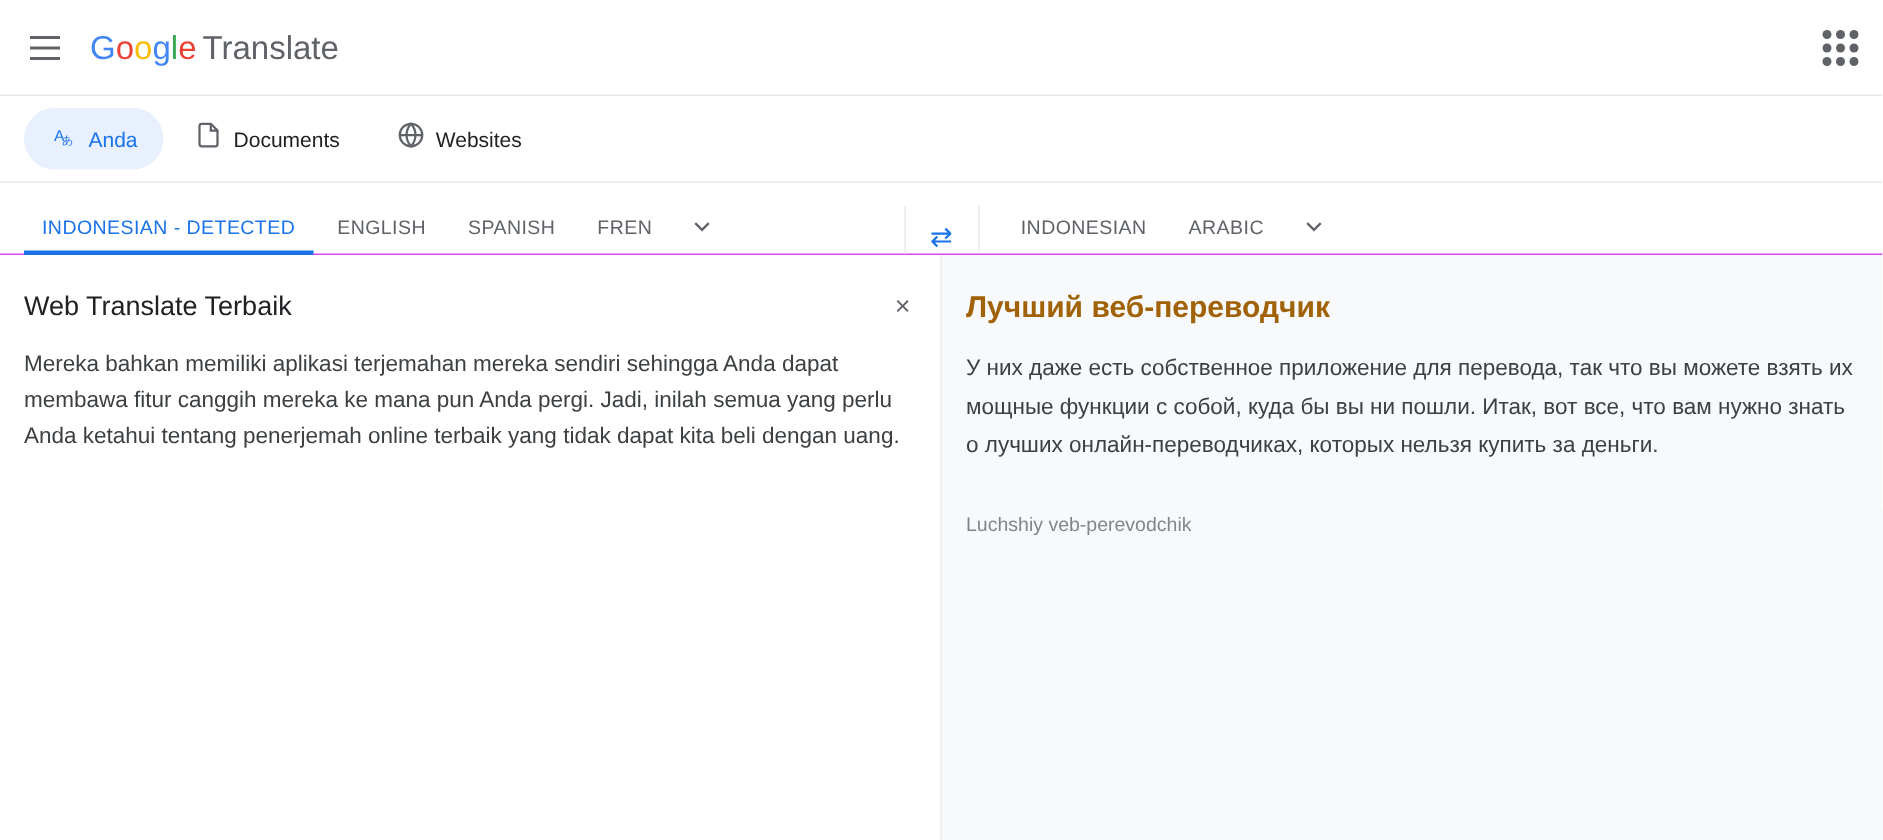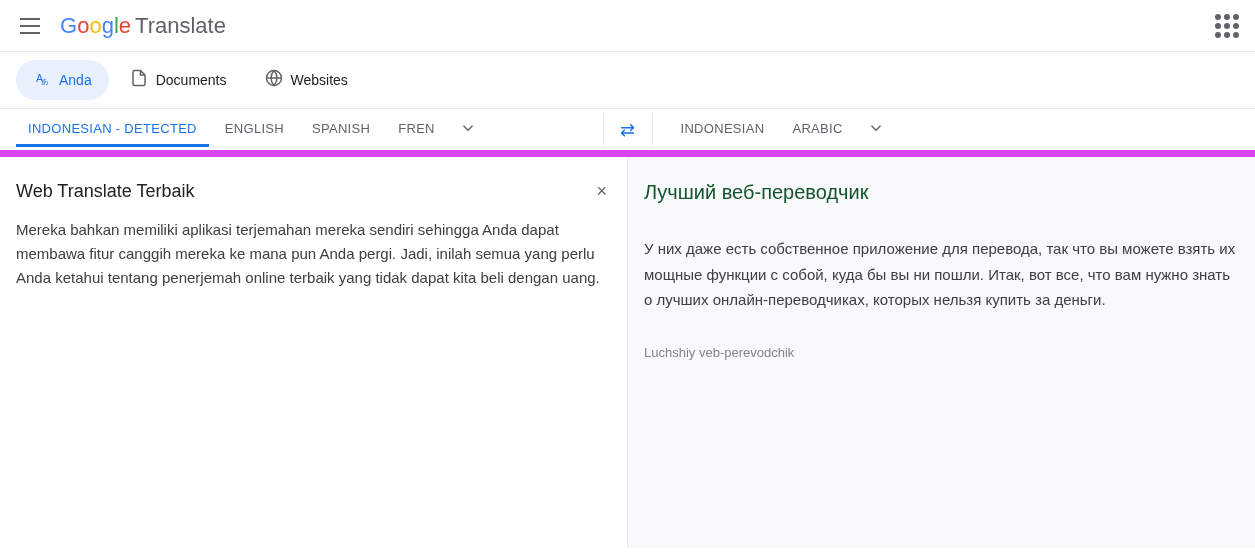--- a/index.html
+++ b/index.html
@@ -5,21 +5,21 @@
     * { box-sizing: border-box; margin: 0; padding: 0; }
     body { font-family: 'Arial', sans-serif; background: #fff; color: #202124; font-size: 14px; }
 
     
     .header {
       display: flex;
       align-items: center;
       justify-content: space-between;
       padding: 8px 16px;
       border-bottom: 1px solid #e8eaed;
-      height: 52px;
+      height: 64px;
     }
     .header-left {
       display: flex;
       align-items: center;
       gap: 16px;
     }
     .hamburger {
       display: flex;
       flex-direction: column;
       gap: 5px;
@@ -87,22 +87,22 @@
       color: #1a73e8;
       border-color: transparent;
     }
     .tab-icon {
       font-size: 16px;
     }
 
     
     .lang-bar {
       display: flex;
-      align-items: center;
-      border-bottom: 7px solid #d946ef;
+      align-items: flex-end;
+      border-bottom: 1px solid #d946ef;
       height: 48px;
     }
     .lang-source {
       display: flex;
       align-items: center;
       flex: 1;
       padding: 0 16px;
       gap: 4px;
     }
     .lang-target {
@@ -192,23 +192,23 @@
       right: 16px;
       cursor: pointer;
       color: #5f6368;
       font-size: 18px;
       border: none;
       background: transparent;
       padding: 4px;
     }
     .target-title {
       font-size: 20px;
-      font-weight: 400;
-      color: #14532d;
-      margin-bottom: 32px;
+      font-weight: 700;
+      color: #a16207;
+      margin-bottom: 16px;
     }
     .target-body {
       font-size: 15px;
       color: #3c4043;
       line-height: 1.7;
     }
     .transliteration {
       font-size: 13px;
       color: #80868b;
       margin-top: 32px;

